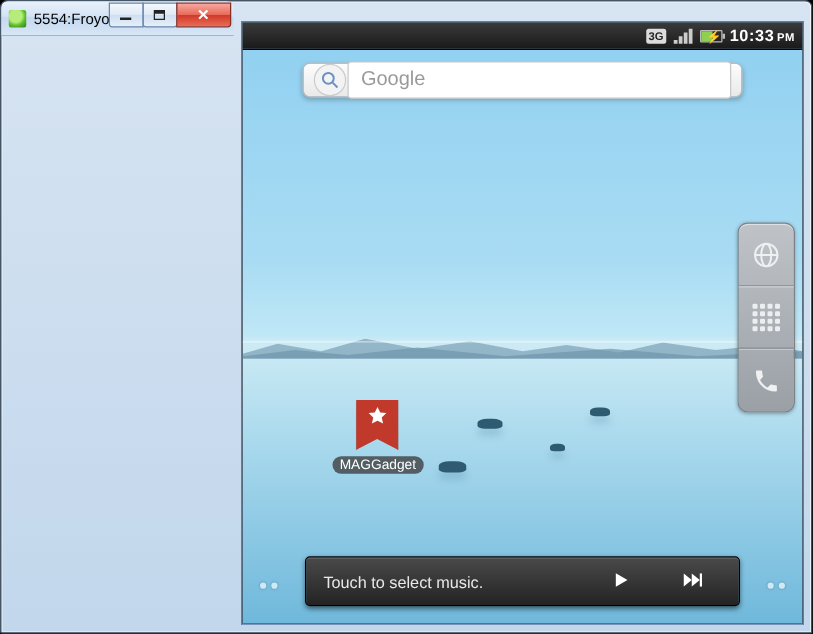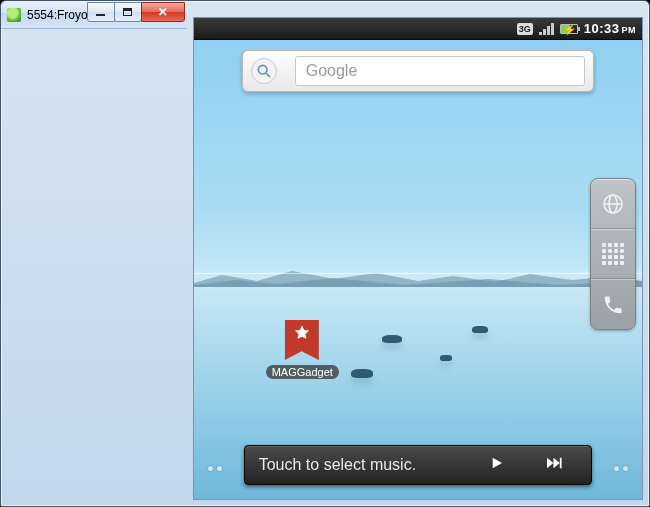--- a/index.html
+++ b/index.html
@@ -101,25 +101,25 @@
     display:flex; align-items:center;
   }
   .battery::after{content:""; position:absolute; right:-3px; top:2px; width:2px; height:4px; background:#bbb;}
   .battery .fill{height:100%; width:60%; background:#8fd14f;}
   .battery .bolt{position:absolute; left:4px; top:-1px; color:#333; font-size:10px;}
   .clock { font-weight:bold; letter-spacing:.5px; font-size:13px; }
   .clock .ampm{ font-size:9px; margin-left:2px;}
 
   
   .search-widget {
-    position:absolute; top:32px; left:48px; right:48px; height:42px;
+    position:absolute; top:32px; left:48px; right:48px; height:28px;
     background: linear-gradient(#fdfdfd,#e9e9e9);
     border:1px solid #b9b9b9; border-radius:6px;
     box-shadow: 0 2px 4px rgba(0,0,0,.25), inset 0 1px 0 #fff;
-    display:flex; align-items:center; gap:18px; padding:4px 8px;
+    display:flex; align-items:center; gap:1px; padding:4px 8px;
   }
   .search-widget .mag {
     width:26px; height:26px; border-radius:50%;
     background:#f3f3f3; border:1px solid #ccc;
     display:flex; align-items:center; justify-content:center;
     color:#6a90c4;
   }
   .search-widget input {
     flex:1; height:30px; border:1px solid #c8c8c8; border-radius:3px;
     background:#fff; padding:0 10px; font-size:16px; color:#555;
@@ -158,21 +158,21 @@
   .dock .dock-btn:last-child{ border-bottom:none; border-radius:0 0 8px 8px;}
   .grid9 { display:grid; grid-template-columns:repeat(4,4px); grid-auto-rows:4px; gap:2px;}
   .grid9 span{ background:#eceef0; border-radius:1px;}
 
   
   .music {
     position:absolute; left:50px; right:50px; bottom:14px; height:40px;
     background: linear-gradient(#4a4a4a,#232323);
     border:1px solid #000; border-radius:4px;
     box-shadow: inset 0 1px 0 rgba(255,255,255,.15), 0 2px 4px rgba(0,0,0,.5);
-    display:flex; align-items:center; color:#e8e8e8; font-size:16px;
+    display:flex; align-items:center; color:#e8e8e8; font-size:13px;
     padding:0 14px; gap:12px;
   }
   .music .label { flex:1; }
   .music .mbtn { width:46px; text-align:center; color:#fff; }
 
   .pager-dots { position:absolute; bottom:28px; display:flex; gap:4px;}
   .pager-dots.left { left:14px; } .pager-dots.right { right:14px; }
   .pager-dots span { width:5px; height:5px; border-radius:50%; background:#cfeaf6; box-shadow:0 0 2px rgba(0,0,0,.3);}
 </style>
 </head>

